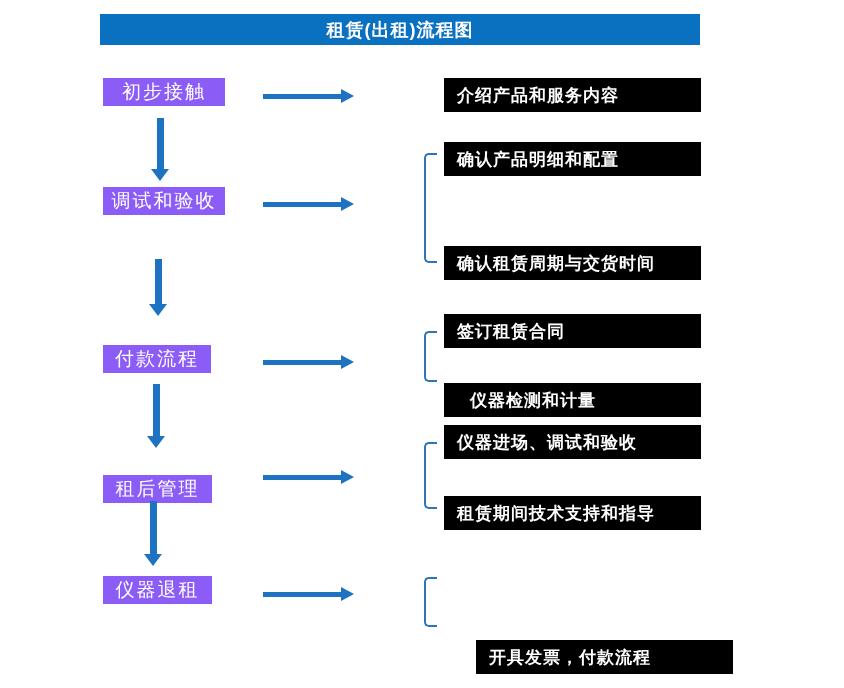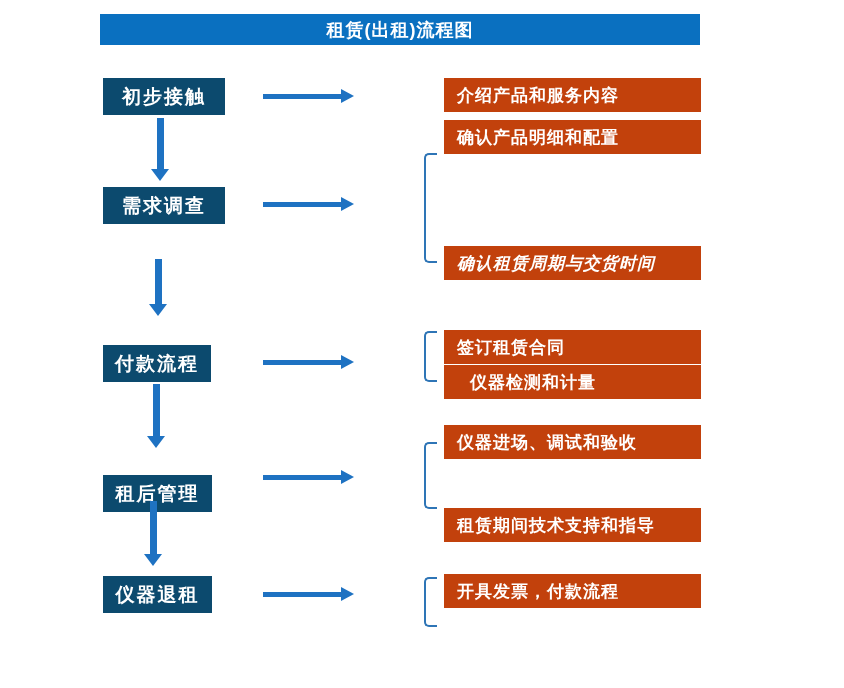--- a/index.html
+++ b/index.html
@@ -26,36 +26,36 @@
     font-weight: bold;
     font-size: 18px;
     letter-spacing: 1px;
     display: flex;
     align-items: center;
     justify-content: center;
   }
   .step-box {
     position: absolute;
     left: 103px;
-    height: 37px;
-    background: #0c4a6e;
+    height: 28px;
+    background: #8b5cf6;
     color: #ffffff;
-    font-weight: bold;
+    font-weight: normal;
     font-size: 19px;
     letter-spacing: 2px;
     display: flex;
     align-items: center;
     justify-content: center;
   }
   .out-box {
     position: absolute;
     left: 444px;
     width: 257px;
     height: 34px;
-    background: #c2410c;
+    background: #000000;
     color: #ffffff;
     font-weight: bold;
     font-size: 17px;
     letter-spacing: 1px;
     display: flex;
     align-items: center;
     padding-left: 13px;
     box-sizing: border-box;
   }
   .h-arrow { position: absolute; width: 91px; height: 14px; }
@@ -95,21 +95,21 @@
 </head>
 <body>
 
 <div class="canvas">
 
   <div class="title-bar">
     <span>租赁(出租)流程图</span>
   </div>
 
   <div class="step-box" style="top:78px; width:122px;">初步接触</div>
-  <div class="step-box" style="top:187px; width:122px;">需求调查</div>
+  <div class="step-box" style="top:187px; width:122px;">调试和验收</div>
   <div class="step-box" style="top:345px; width:108px;">付款流程</div>
   <div class="step-box" style="top:459px; width:109px;margin-top:16px;">租后管理</div>
   <div class="step-box" style="top:576px; width:109px;">仪器退租</div>
 
   <div class="v-arrow" style="left:151px; top:118px; height:63px;">
     <div class="stem"></div>
     <div class="head"></div>
   </div>
   <div class="v-arrow" style="left:149px; top:259px; height:57px;">
     <div class="stem"></div>
@@ -145,24 +145,24 @@
     <div class="head"></div>
   </div>
 
   <div class="bracket" style="top:153px; height:110px;"></div>
   <div class="bracket" style="top:331px; height:51px;"></div>
   <div class="bracket" style="top:442px; height:67px;"></div>
   <div class="bracket" style="top:577px; height:50px;"></div>
 
   <div class="out-box" style="top:78px;">介绍产品和服务内容</div>
 
-  <div class="out-box" style="top:120px;">确认产品明细和配置</div>
-  <div class="out-box" style="top:246px;font-style:italic;">确认租赁周期与交货时间</div>
+  <div class="out-box" style="top:142px;">确认产品明细和配置</div>
+  <div class="out-box" style="top:246px;">确认租赁周期与交货时间</div>
 
-  <div class="out-box" style="top:314px;margin-top:16px;">签订租赁合同</div>
-  <div class="out-box" style="top:365px;padding-left:26px;">仪器检测和计量</div>
+  <div class="out-box" style="top:314px;">签订租赁合同</div>
+  <div class="out-box" style="top:383px;padding-left:26px;">仪器检测和计量</div>
 
   <div class="out-box" style="top:425px;">仪器进场、调试和验收</div>
-  <div class="out-box" style="top:508px;">租赁期间技术支持和指导</div>
+  <div class="out-box" style="top:496px;">租赁期间技术支持和指导</div>
 
-  <div class="out-box" style="top:574px;">开具发票，付款流程</div>
+  <div class="out-box" style="top:640px;margin-left:32px;">开具发票，付款流程</div>
 
 </div>
 
 </body></html>

